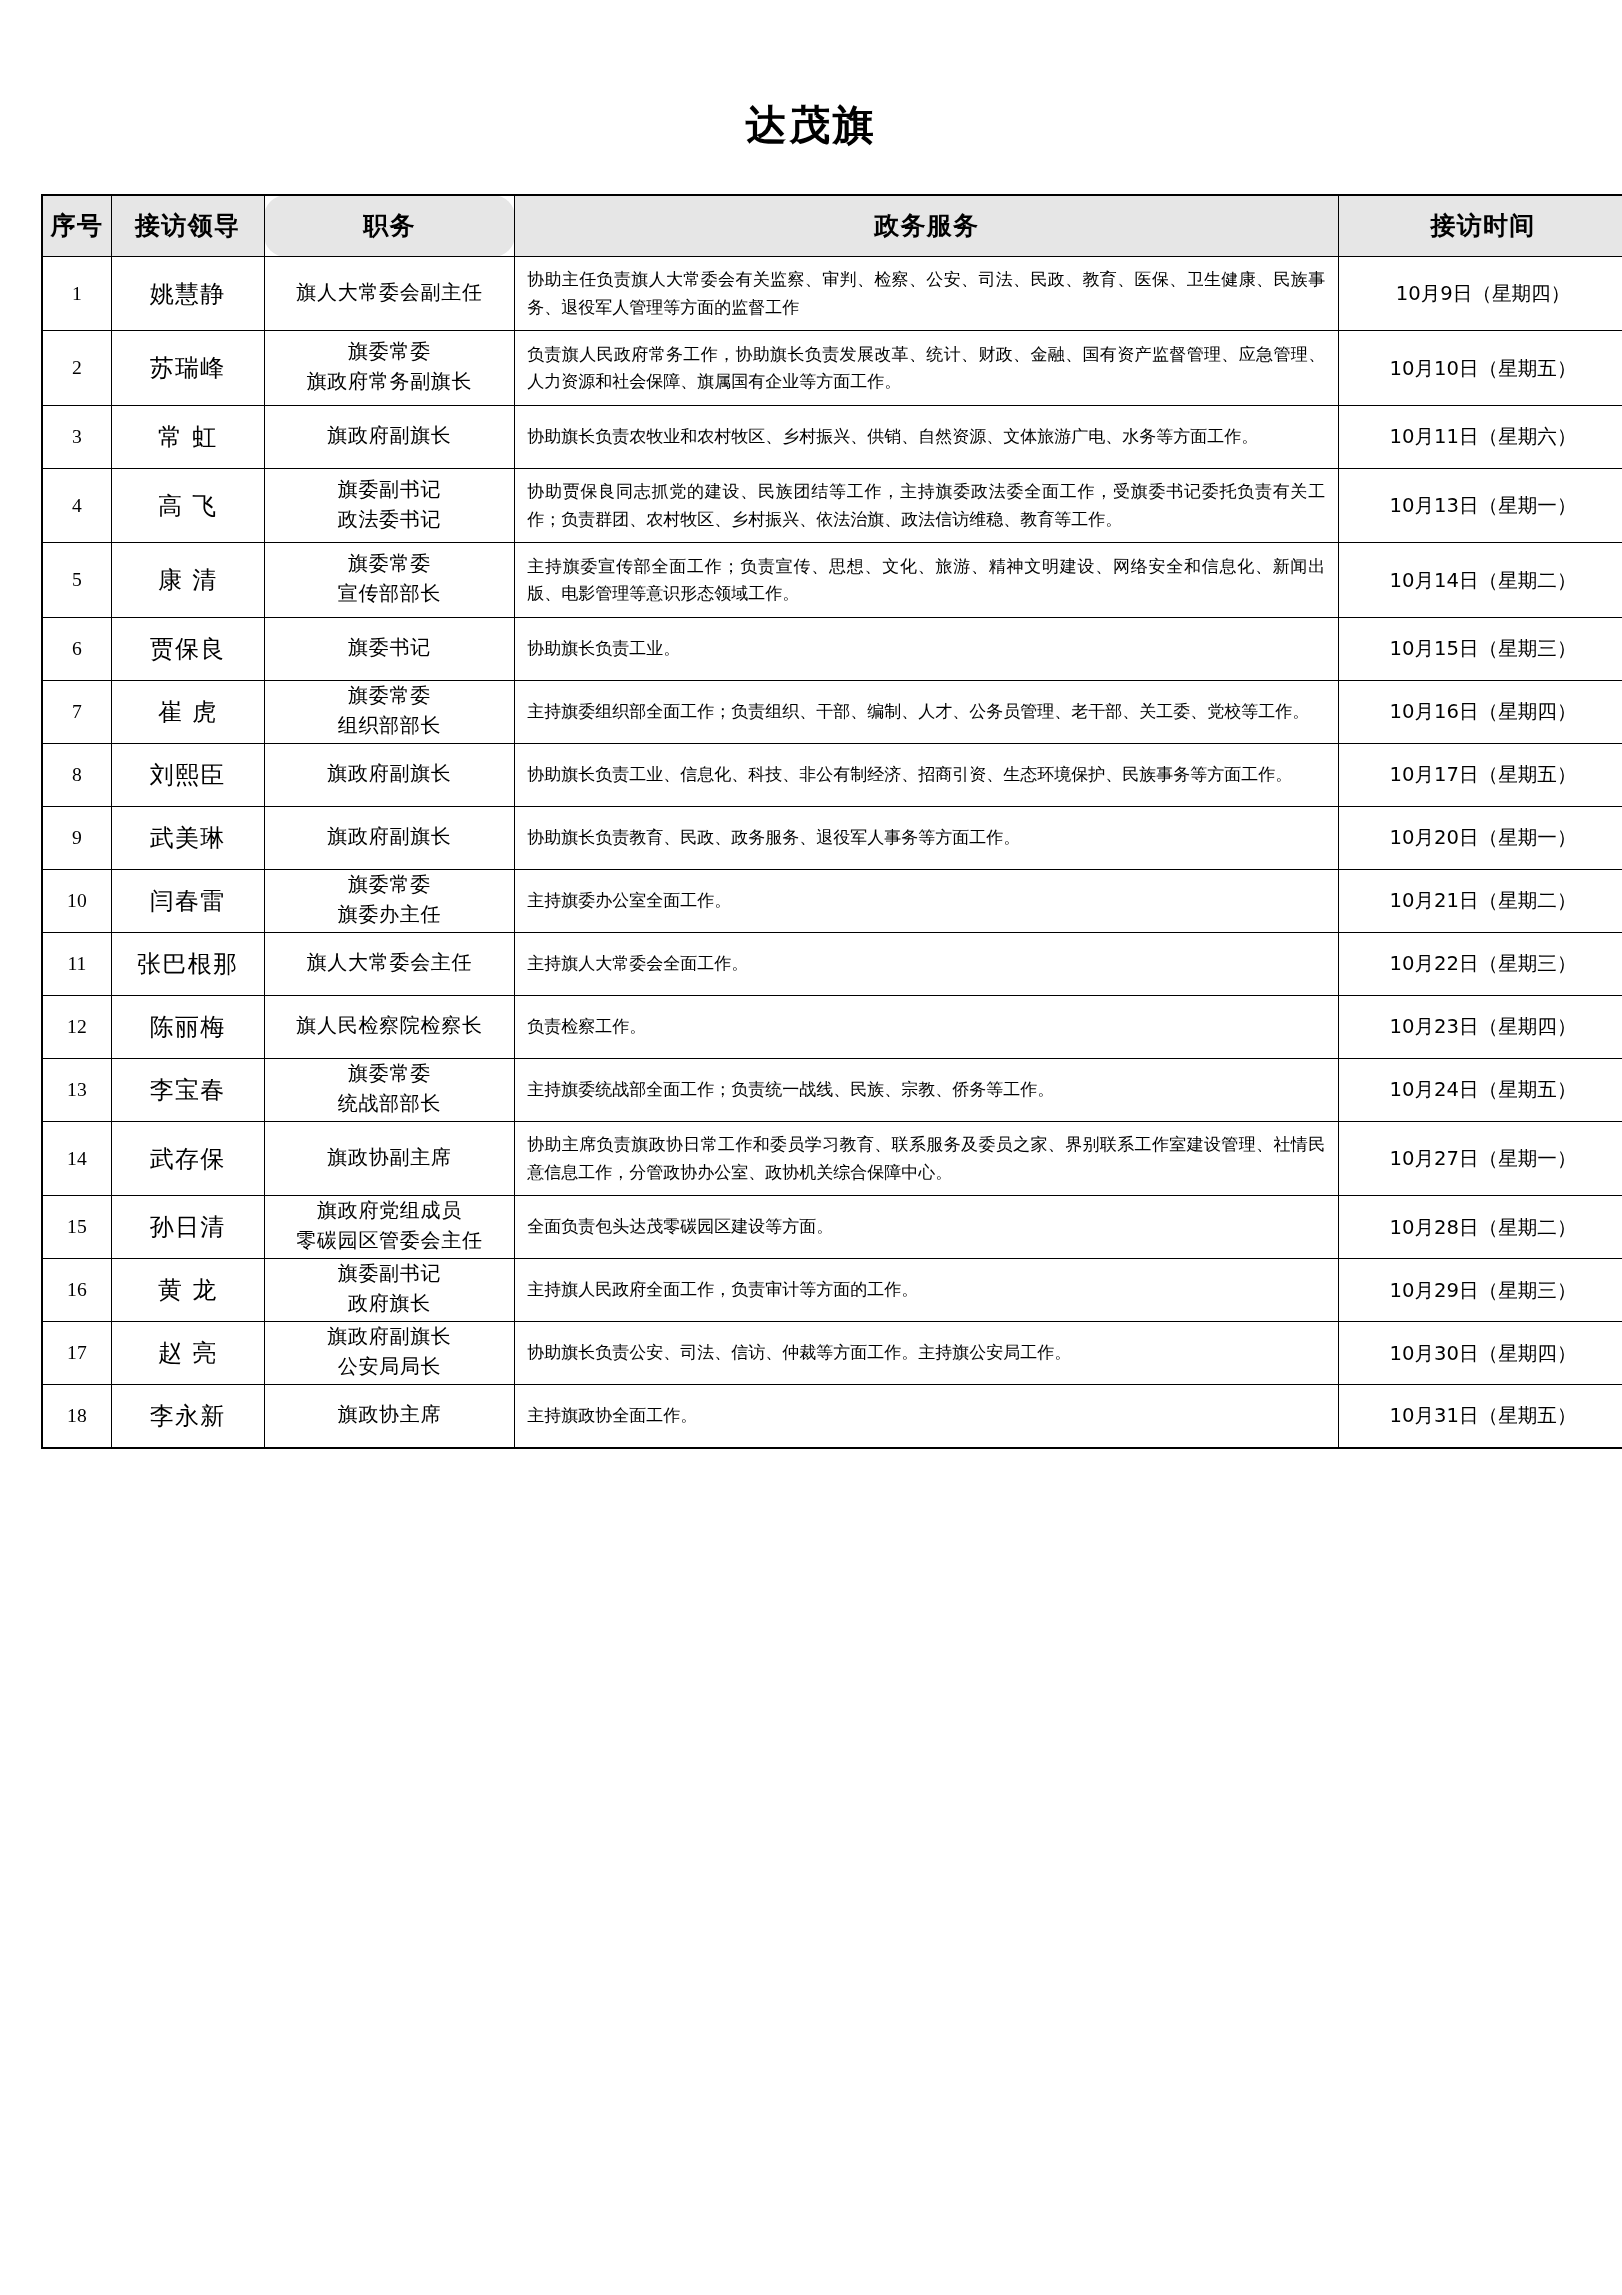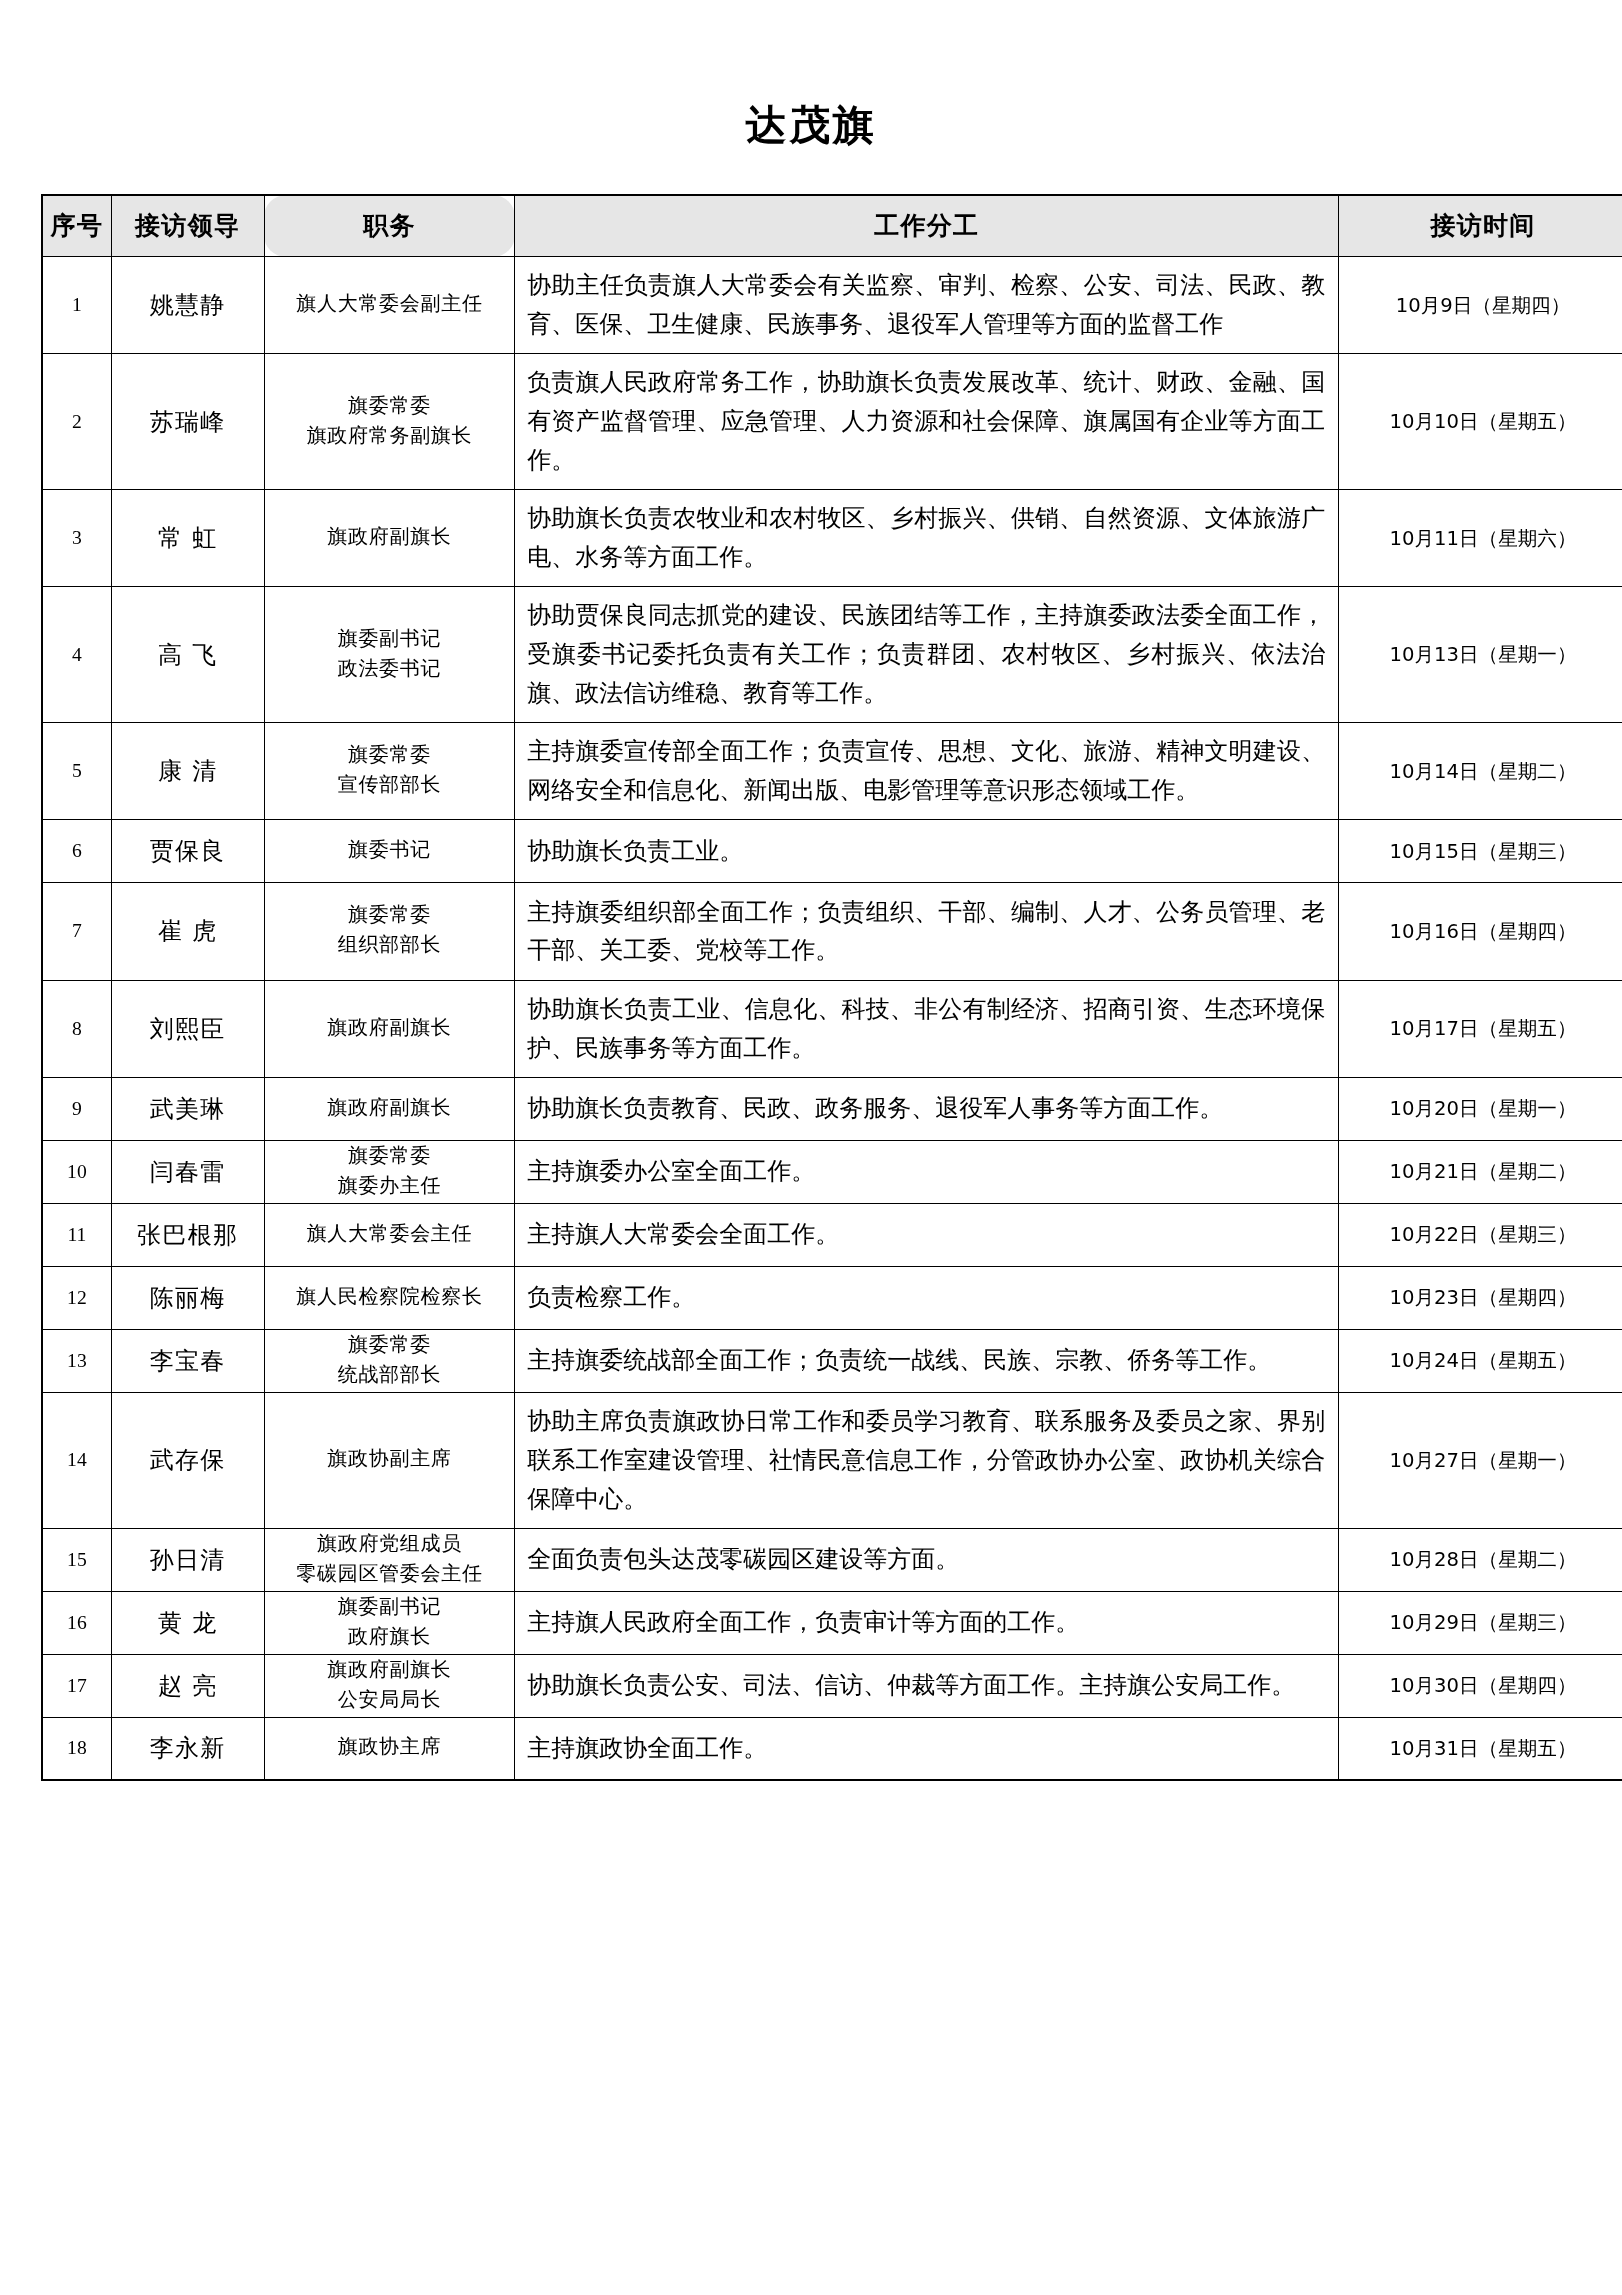--- a/index.html
+++ b/index.html
@@ -72,21 +72,21 @@
     text-align: center;
     font-size: 20px;
     line-height: 1.5;
     letter-spacing: 0.7px;
     font-family: Liberation Mono, monospace;
     white-space: pre-line;
   }
   td.c-duty {
     text-align: justify;
     text-align-last: left;
-    font-size: 24px;
+    font-size: 17px;
     line-height: 1.62;
     padding: 9.2px 13px 9.2px 11.8px;
     font-family: Liberation Serif, serif;
   }
   td.c-time {
     text-align: center;
     font-size: 19.6px;
     letter-spacing: 0px;
     font-family: "DejaVu Sans", "Liberation Sans", sans-serif;
     white-space: nowrap;
@@ -98,21 +98,21 @@
 
 <div class="page">
   <h1 class="doc-title">达茂旗</h1>
 
   <table class="schedule">
     <thead>
       <tr>
         <th class="col-no">序号</th>
         <th class="col-name">接访领导</th>
         <th class="col-post">职务</th>
-        <th class="col-duty">工作分工</th>
+        <th class="col-duty">政务服务</th>
         <th class="col-time">接访时间</th>
       </tr>
     </thead>
     <tbody id="tbody">
         <tr>
           <td class="c-no">1</td>
           <td class="c-name">姚慧静</td>
           <td class="c-post">旗人大常委会副主任</td>
           <td class="c-duty">协助主任负责旗人大常委会有关监察、审判、检察、公安、司法、民政、教育、医保、卫生健康、民族事务、退役军人管理等方面的监督工作</td>
           <td class="c-time">10月9日（星期四）</td>

